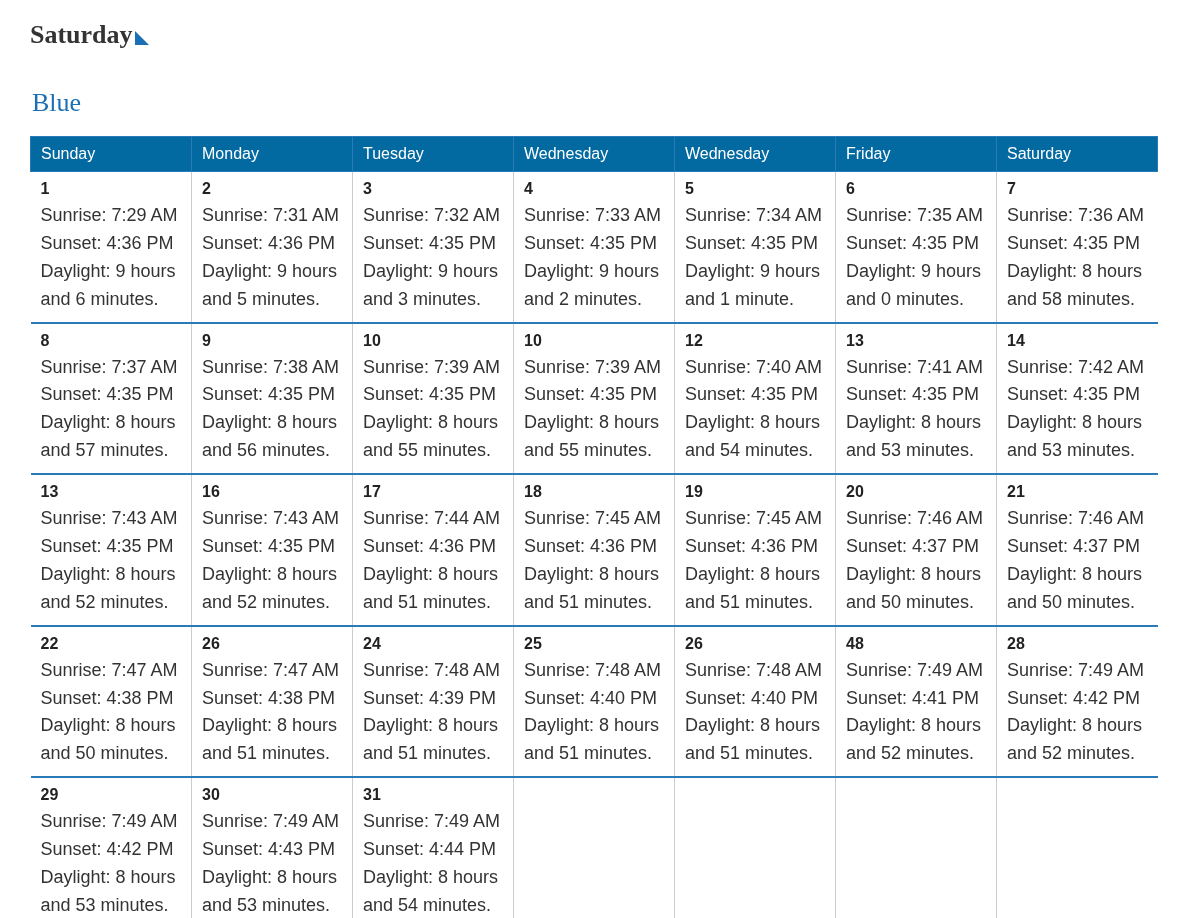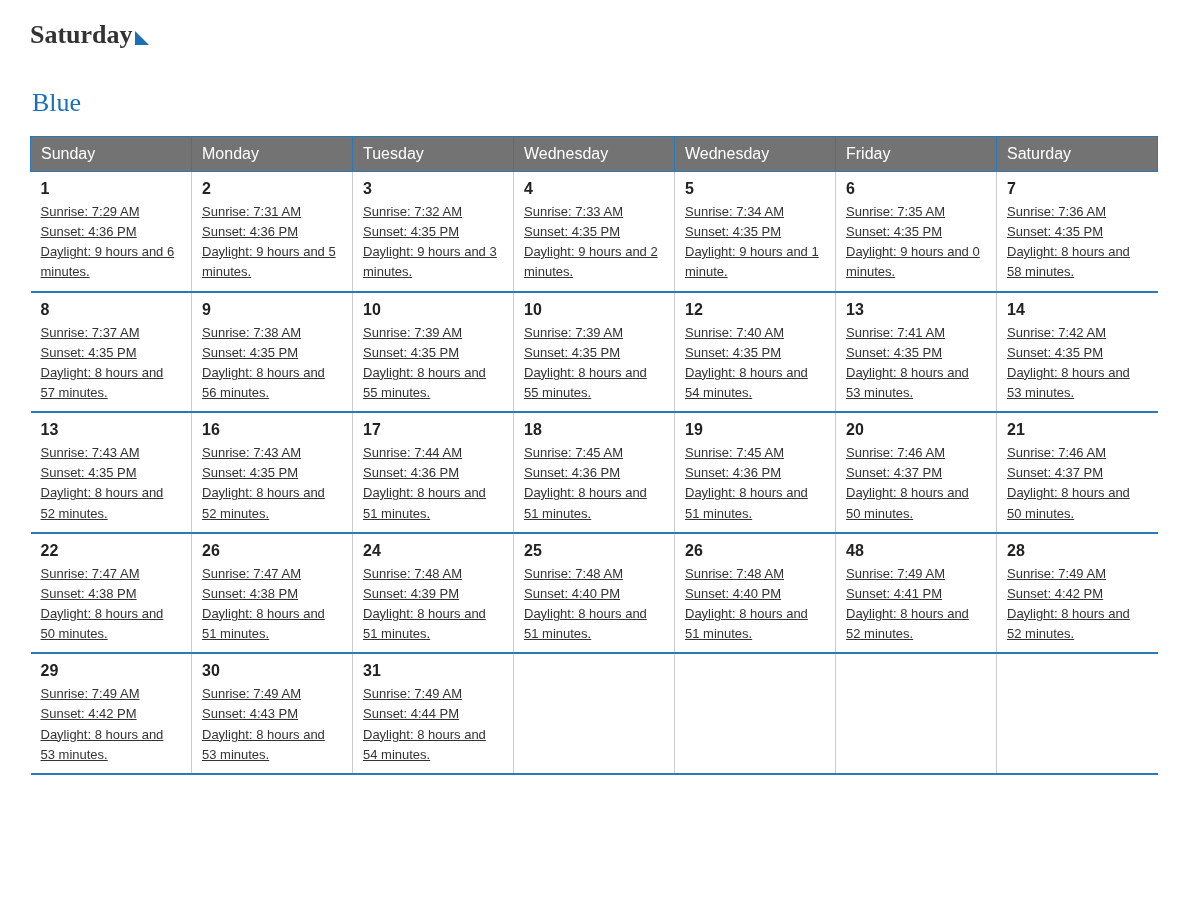--- a/index.html
+++ b/index.html
@@ -65,21 +65,21 @@
       font-size: 22px;
       color: #555;
       font-family: Georgia, serif;
     }
     table {
       width: 100%;
       border-collapse: collapse;
       table-layout: fixed;
     }
     thead tr {
-      background-color: #737373;
+      background-color: #0369a1;
     }
     thead th {
       color: #fff;
       font-size: 16px;
       font-weight: normal;
       padding: 8px 10px;
       text-align: left;
       border: 1px solid #2a7ab8;
     }
     tbody tr {
@@ -98,24 +98,23 @@
       border-right: none;
     }
     .day-number {
       font-size: 16px;
       font-weight: bold;
       color: #222;
       display: block;
       margin-bottom: 4px;
     }
     .day-info {
-      font-size: 13px;
+      font-size: 18px;
       color: #333;
       line-height: 1.55;
-      text-decoration: underline;
     }
     .empty-cell {
       background: #fff;
     }
   </style>
 </head>
 <body>
 
 <div class="header">
   <div class="logo-wrapper">

